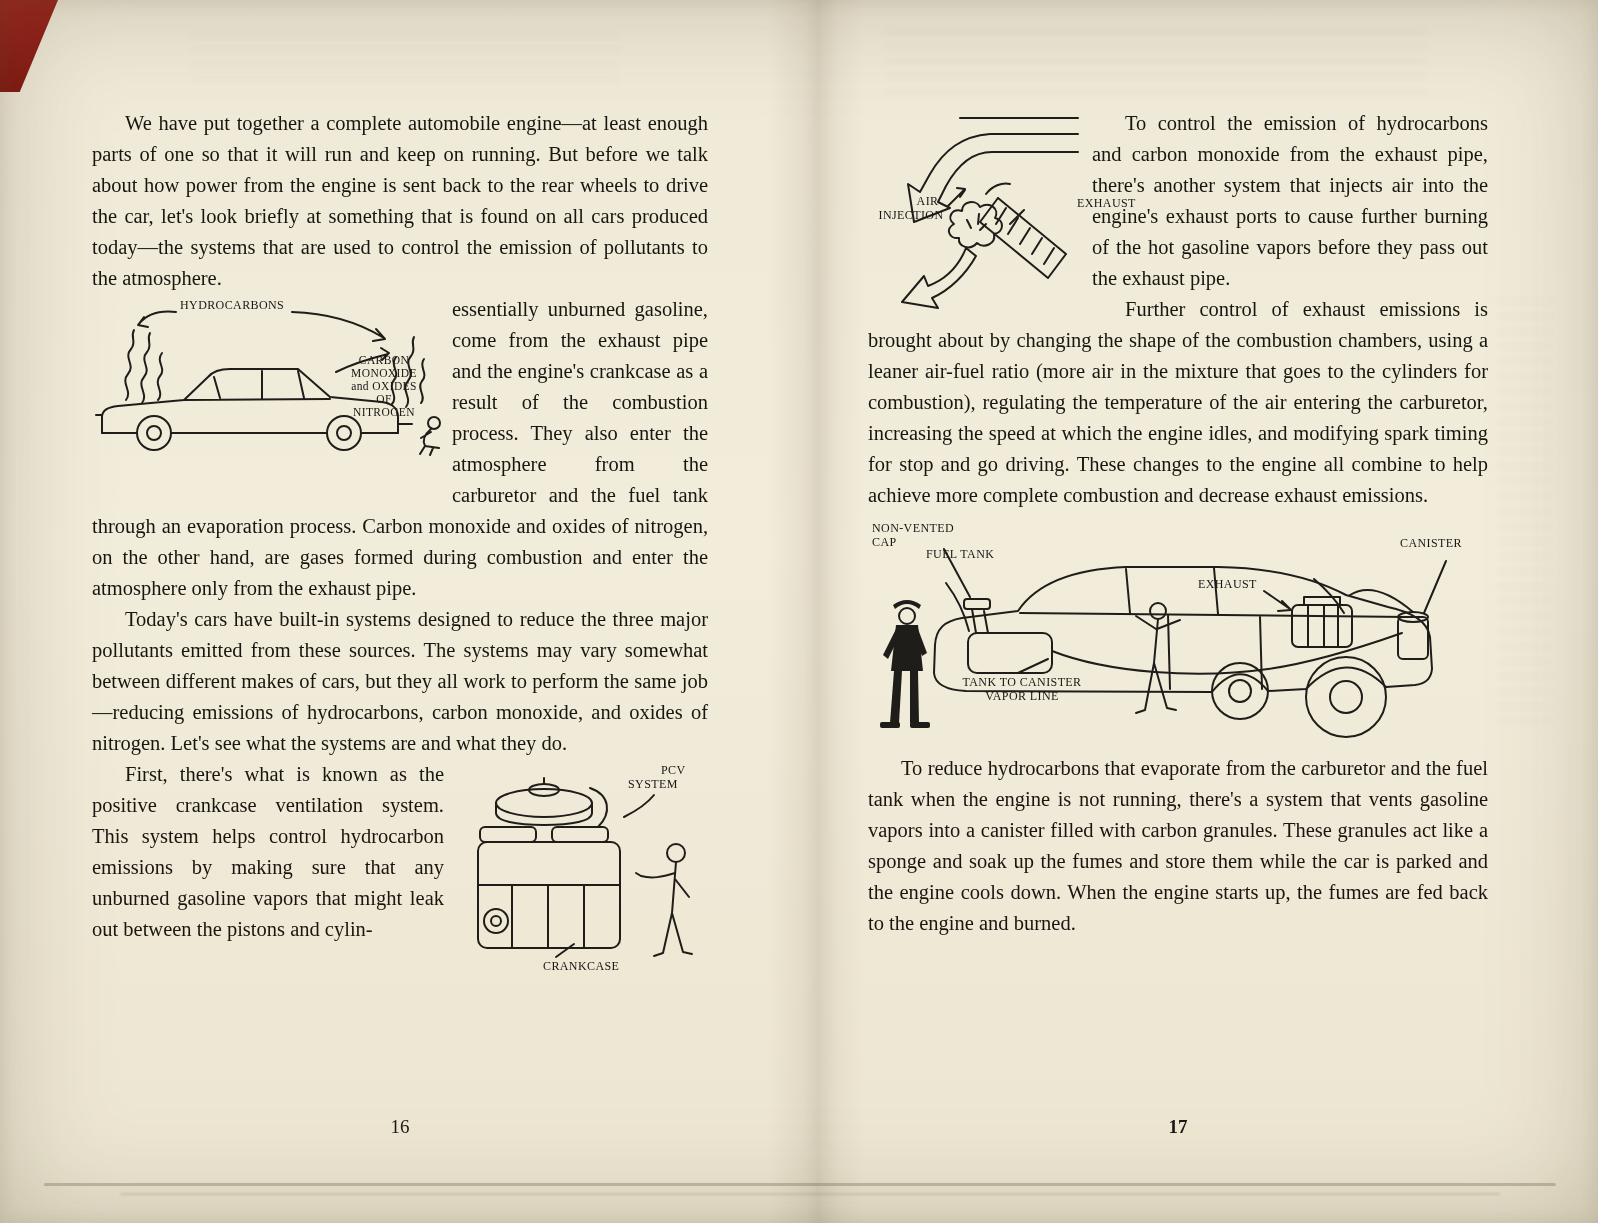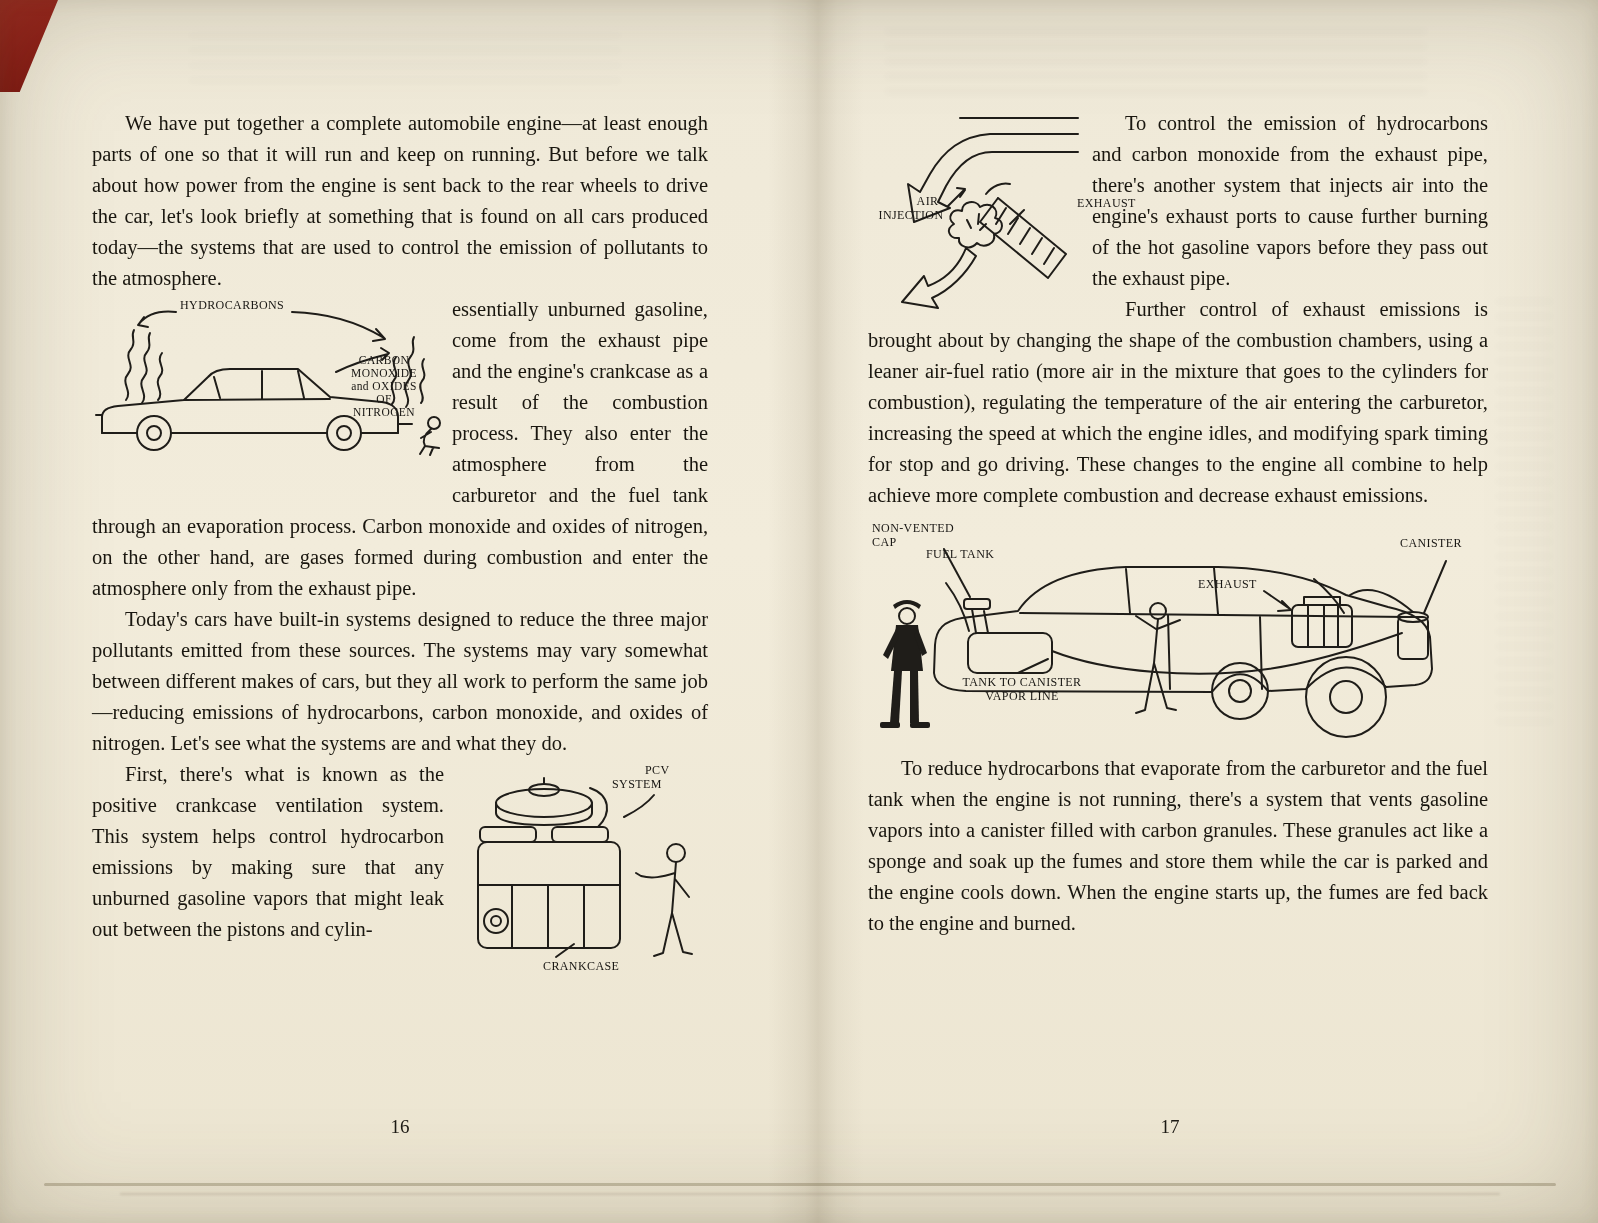--- a/index.html
+++ b/index.html
@@ -41,37 +41,37 @@
     position:absolute;top:108px;
     text-align:justify;font-size:20.5px;line-height:31px;color:#19160f;
   }
   .page-left  .text-block{left:92px;width:616px;}
   .page-right .text-block{left:69px;width:620px;}
   p{margin:0;}
   .indent{text-indent:33px;}
 
   .pagenum{position:absolute;top:1116px;font-size:19px;color:#1c1a14;}
   .page-left  .pagenum{left:400px;transform:translateX(-50%);}
-  .page-right .pagenum{left:371px;transform:translateX(-50%);}
+  .page-right .pagenum{left:379px;transform:translateX(-50%);font-weight:bold;}
 
   .illus{display:block;position:relative;}
   .illus svg{position:absolute;inset:0;width:100%;height:100%;}
   .illus-pollutants{float:left;width:352px;height:186px;margin:2px 8px 0 0;}
   .illus-pcv{float:right;width:252px;height:212px;margin:4px 0 0 12px;}
   .illus-airinj{float:left;width:212px;height:212px;margin:2px 12px 0 0;}
   .illus-evap{width:620px;height:228px;margin:8px 0 6px 0;}
 
   .lbl{
     position:absolute;font-family:Liberation Serif, serif;
     font-size:12px;line-height:14px;letter-spacing:.4px;color:#181613;
     white-space:pre-line;
   }
   .lbl-hc{left:88px;top:2px;}
   .lbl-conox{left:236px;top:58px;width:112px;text-align:center;font-size:11.5px;line-height:13px;}
-  .lbl-pcv{left:156px;top:0;}
+  .lbl-pcv{left:172px;top:0;}
   .lbl-crank{left:54px;top:196px;}
   .lbl-airinj{left:2px;top:84px;width:82px;text-align:center;}
   .lbl-exh{left:128px;top:86px;padding-left:48px;}
   .lbl-cap{left:4px;top:2px;}
   .lbl-ftank{left:22px;top:28px;margin-left:36px;}
   .lbl-eng{left:330px;top:58px;}
   .lbl-can{left:532px;top:10px;margin-top:7px;}
   .lbl-vapor{left:84px;top:156px;width:140px;text-align:center;}
 
   .art{stroke:#1f1d19;stroke-width:2;fill:none;stroke-linecap:round;stroke-linejoin:round;}

